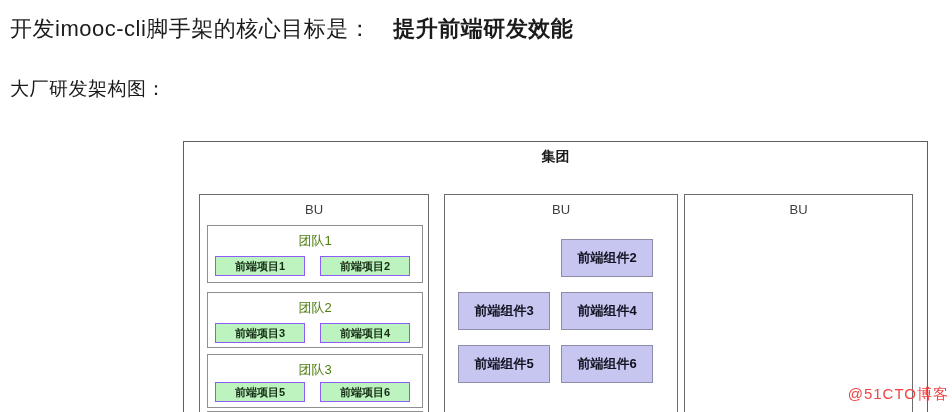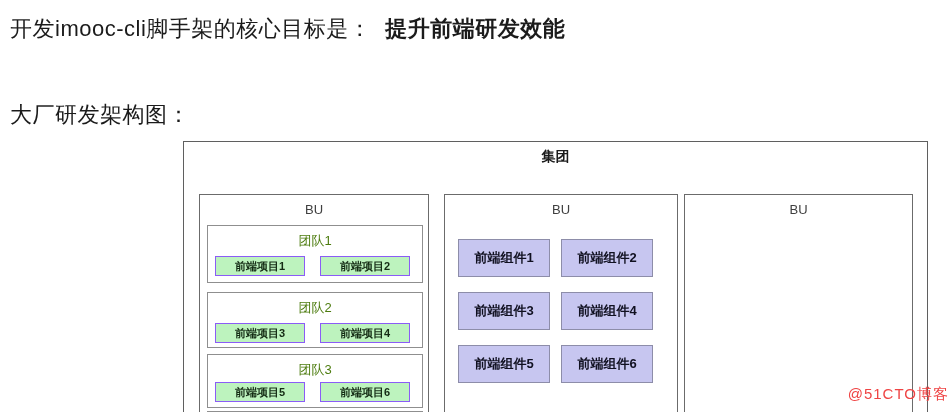--- a/index.html
+++ b/index.html
@@ -6,24 +6,24 @@
   body{
     width:952px;height:412px;position:relative;overflow:hidden;
     background:#ffffff;
     font-family:"Liberation Sans","DejaVu Sans",sans-serif;
     color:#1b1b1b;
   }
   .heading{
     position:absolute;left:10px;top:14px;
     font-size:22px;letter-spacing:0.5px;white-space:nowrap;
   }
-  .heading .goal{font-weight:700;margin-left:14px;text-align:center;}
+  .heading .goal{font-weight:700;margin-left:22px;text-align:center;}
   .subheading{
     position:absolute;left:10px;top:76px;
-    font-size:22px;letter-spacing:0.5px;margin-top:24px;
+    font-size:19px;letter-spacing:0.5px;
   }
   
   .group-box{
     position:absolute;left:183px;top:141px;width:745px;height:300px;
     border:1px solid #5f5f5f;background:#fff;box-sizing:border-box;
   }
   .group-label{
     position:absolute;left:0;top:6px;width:100%;
     text-align:center;font-size:14px;font-weight:600;
   }
@@ -110,21 +110,20 @@
       <div class="team-label">团队3</div>
       <div class="proj p1">前端项目5</div>
       <div class="proj p2">前端项目6</div>
     </div>
 
     <div class="team team-t4"></div>
   </div>
 
   <div class="bu bu2">
     <div class="bu-label">BU</div>
-    <div class="comp c1">前端组件1</div>
     <div class="comp c2">前端组件2</div>
     <div class="comp c3">前端组件3</div>
     <div class="comp c4">前端组件4</div>
     <div class="comp c5">前端组件5</div>
     <div class="comp c6">前端组件6</div>
   </div>
 
   <div class="bu bu3">
     <div class="bu-label">BU</div>
   </div>

